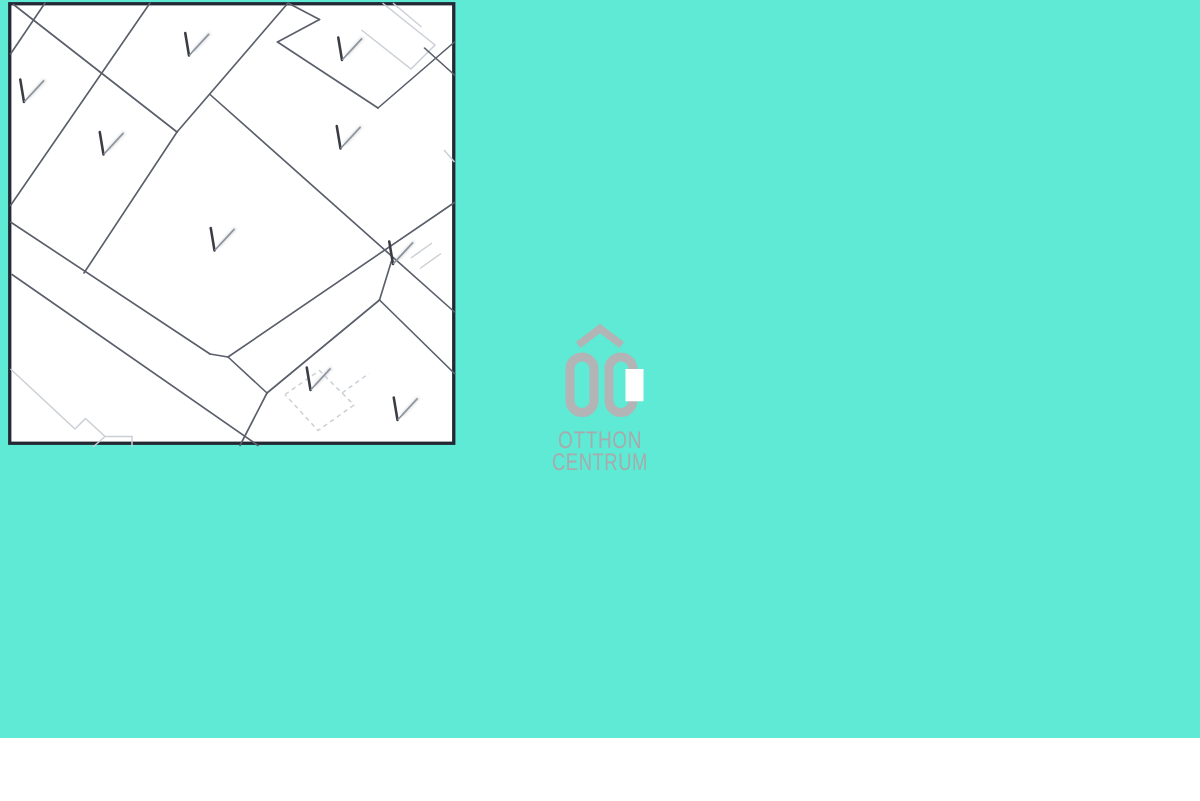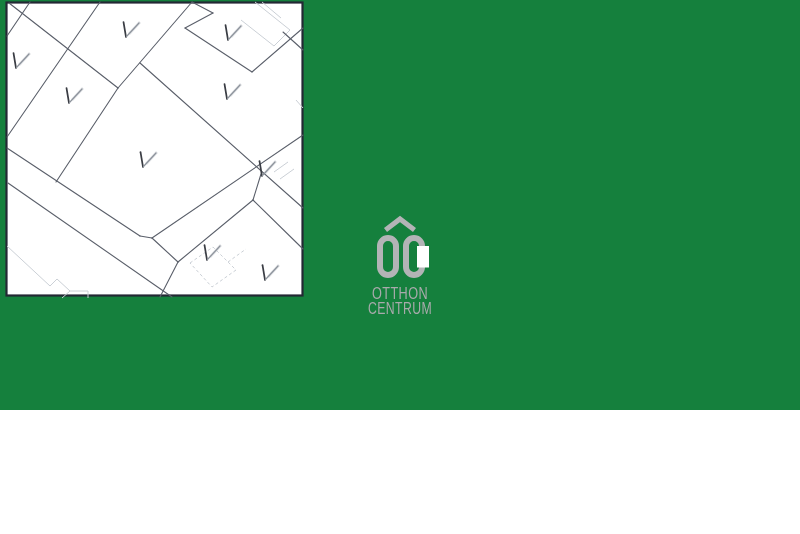--- a/index.html
+++ b/index.html
@@ -1,17 +1,17 @@
 <!DOCTYPE html>
 <html><head>
 <meta charset="utf-8">
 <style>
   html,body{margin:0;padding:0;background:#ffffff;}
   .stage{
-    position:relative;width:800px;height:410px;background:#15803d;overflow:hidden;
+    position:relative;width:800px;height:492px;background:#5eead4;overflow:hidden;
     font-family:"Liberation Sans",sans-serif;
   }
   #map-svg{position:absolute;left:0;top:0;width:310px;height:302px;}
   #logo-svg{position:absolute;left:358px;top:204px;width:84px;height:118px;}
   .sr-only{position:absolute;width:1px;height:1px;overflow:hidden;clip:rect(0 0 0 0);white-space:nowrap;}
   text{font-family:"Liberation Sans",sans-serif;}
 </style>
 </head>
 <body>
 

